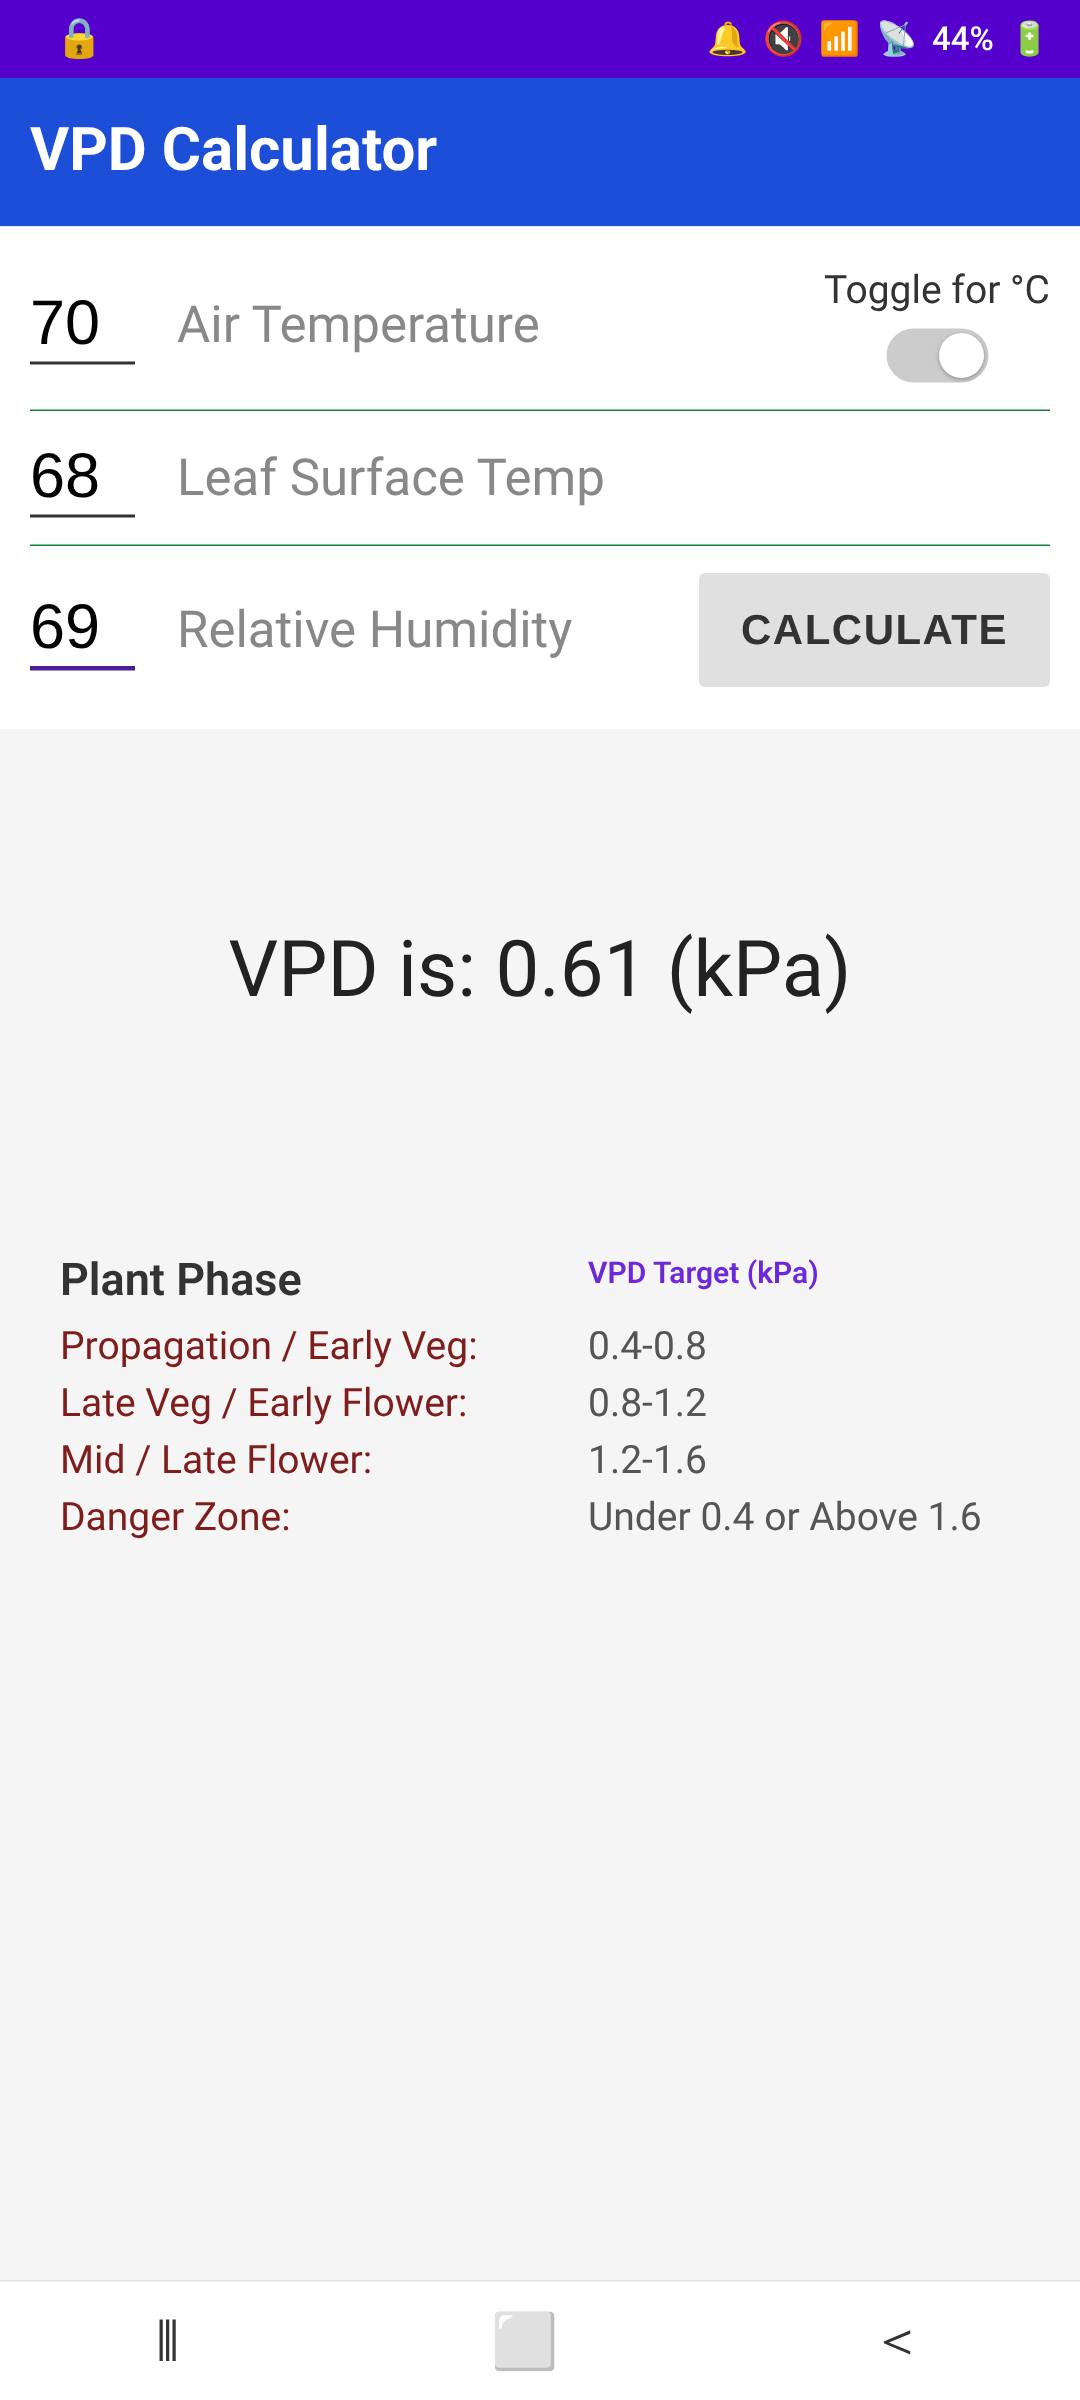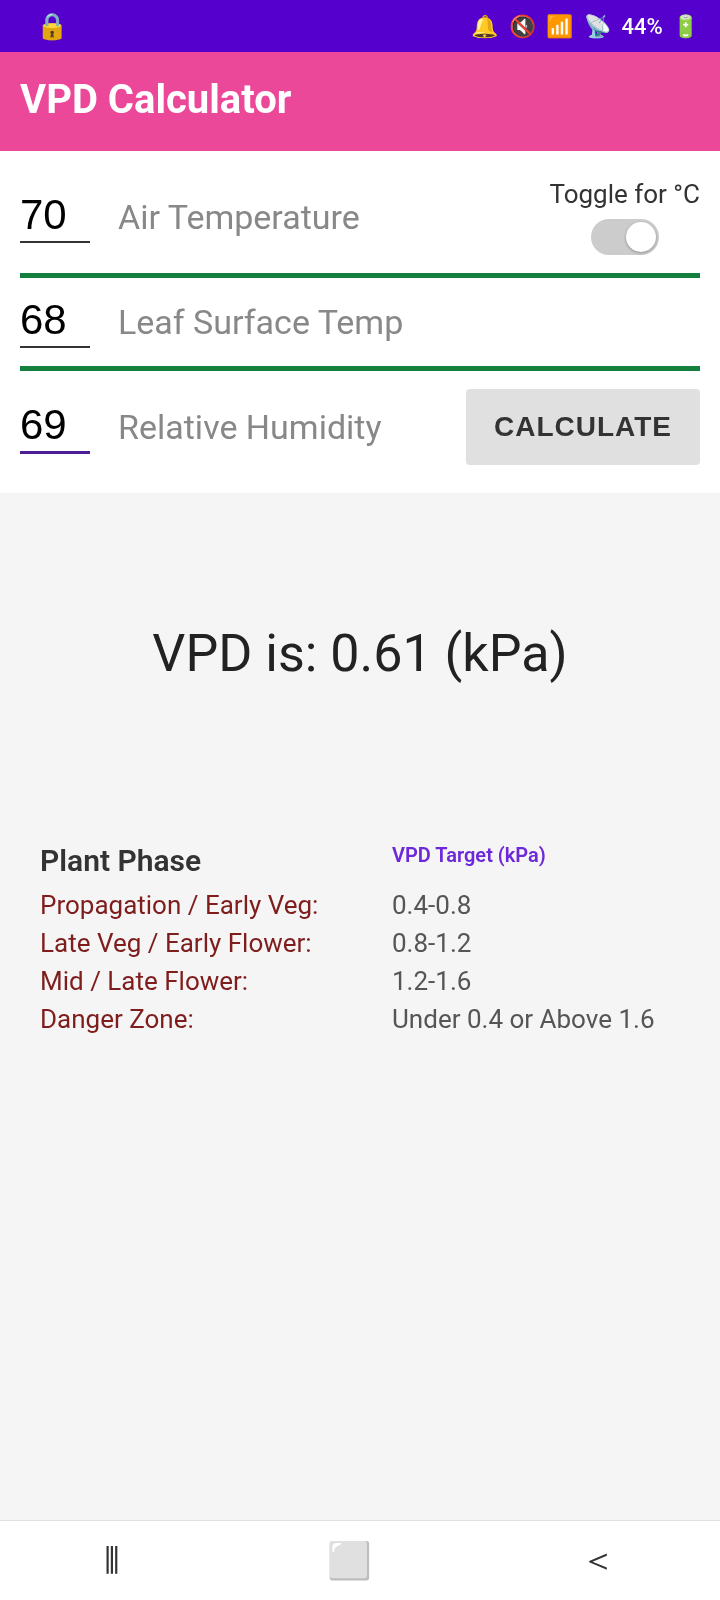--- a/index.html
+++ b/index.html
@@ -24,21 +24,21 @@
       padding: 0 20px;
       color: white;
       font-size: 26px;
       font-weight: 500;
     }
     .status-left { display: flex; align-items: center; gap: 12px; flex-direction: column; }
     .status-right { display: flex; align-items: center; gap: 10px; font-size: 22px; }
 
     
     .app-header {
-      background: #ec4899;
+      background: #1d4ed8;
       padding: 24px 20px 28px 20px;
     }
     .app-title {
       color: white;
       font-size: 40px;
       font-weight: 700;
     }
 
     
     .main-content {
@@ -50,21 +50,21 @@
     
     .input-section {
       background: white;
       padding: 10px 20px;
     }
 
     .input-row {
       display: flex;
       align-items: center;
       padding: 18px 0;
-      border-bottom: 5px solid #15803d;
+      border-bottom: 1px solid #15803d;
       min-height: 90px;
     }
     .input-row:last-child {
       border-bottom: none;
     }
 
     .input-value-wrapper {
       width: 80px;
       flex-shrink: 0;
     }

